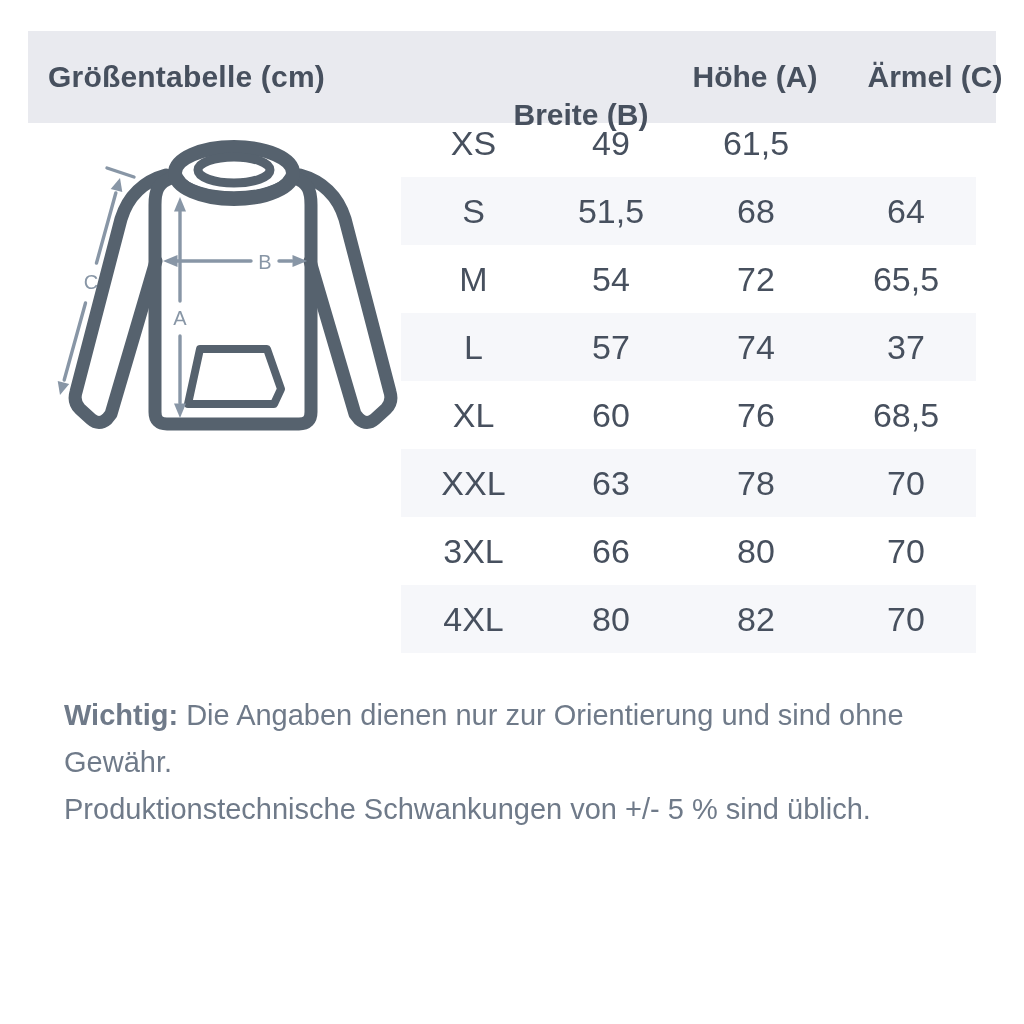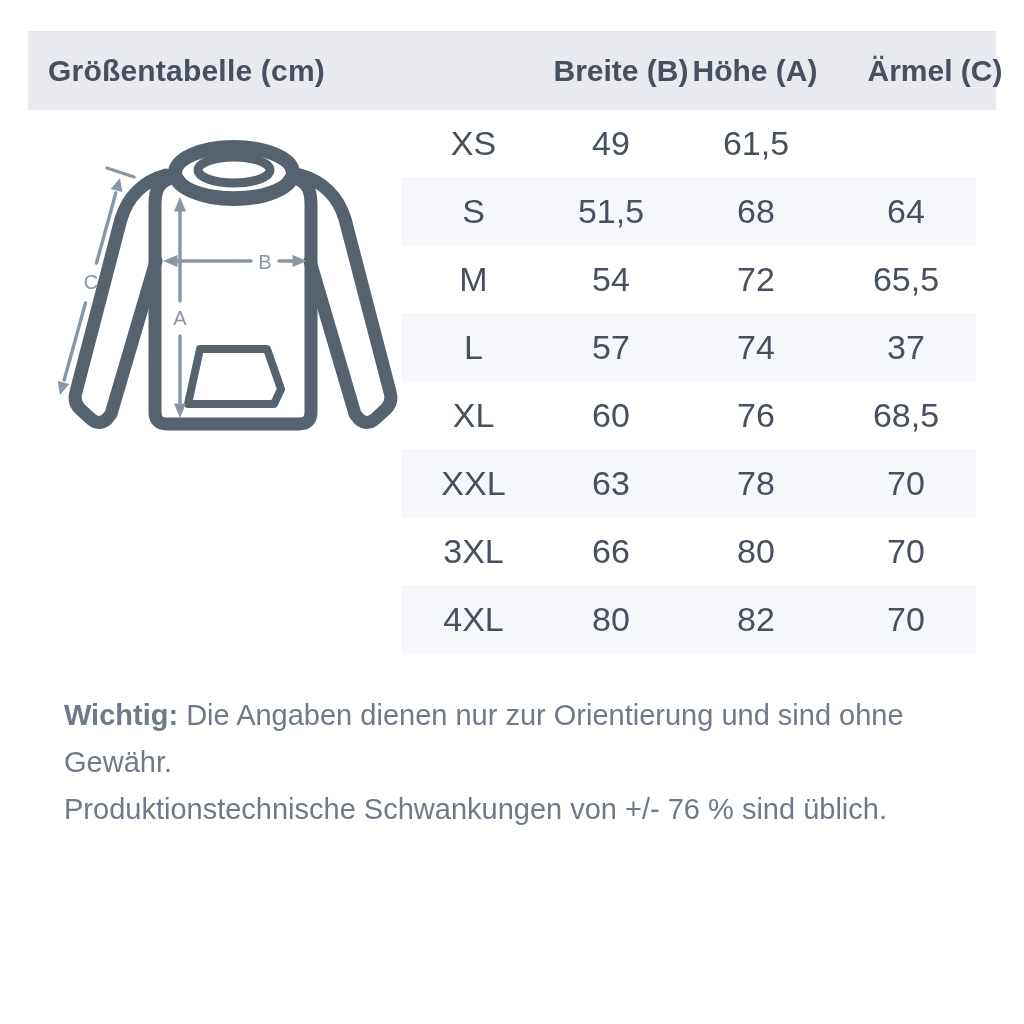--- a/index.html
+++ b/index.html
@@ -2,32 +2,32 @@
 <html style="--header_bg: #E9EAEF; --stripe_bg: #F6F7FA; --table_text: #47505E; --outline: #56626E; --arrow: #8896A6; --note_text: #6F7A89;"><head>
 <meta charset="utf-8">
 <style>
   html,body{margin:0;padding:0;background:#ffffff;}
   .page{
     position:relative;width:1024px;height:1024px;background:#ffffff;overflow:hidden;
     font-family:"Liberation Sans","DejaVu Sans",sans-serif;
   }
   
   .header-bar{
-    position:absolute;left:28px;top:31px;width:968px;height:79px;
+    position:absolute;left:28px;top:31px;width:968px;height:92px;
     background:var(--header_bg,#E9EAEF);
   }
   .title{
     position:absolute;left:20px;top:0;height:100%;display:flex;align-items:center;
     font-size:30px;font-weight:bold;color:var(--table_text,#47505E);letter-spacing:0.2px;
   }
   .hcol{
     position:absolute;top:0;height:100%;width:160px;display:flex;align-items:center;justify-content:center;
     font-size:30px;font-weight:bold;color:var(--table_text,#47505E);white-space:nowrap;
   }
-  .hcol-b{left:513px;}
+  .hcol-b{left:473px;margin-top:38px;}
   .hcol-h{left:647px;}
   .hcol-c{left:827px;}
   
   .rows{position:absolute;left:401px;top:109px;width:575px;}
   .row{
     display:grid;grid-template-columns:145px 130px 160px 140px;height:68px;
   }
   .row:nth-child(even){background:var(--stripe_bg,#F6F7FA);}
   .cell{
     display:flex;align-items:center;justify-content:center;
@@ -149,16 +149,16 @@
       <div class="row">
       <div class="cell">4XL</div>
       <div class="cell">80</div>
       <div class="cell">82</div>
       <div class="cell">70</div>
     </div>
     </div>
 
   <p class="note">
     <strong>Wichtig:</strong><span> Die Angaben dienen nur zur Orientierung und sind ohne Gewähr.</span><br>
-    <span>Produktionstechnische Schwankungen von +/- 76 % sind üblich.</span>
+    <span>Produktionstechnische Schwankungen von +/- 5 % sind üblich.</span>
   </p>
 
 </div>
 
 </body></html>

